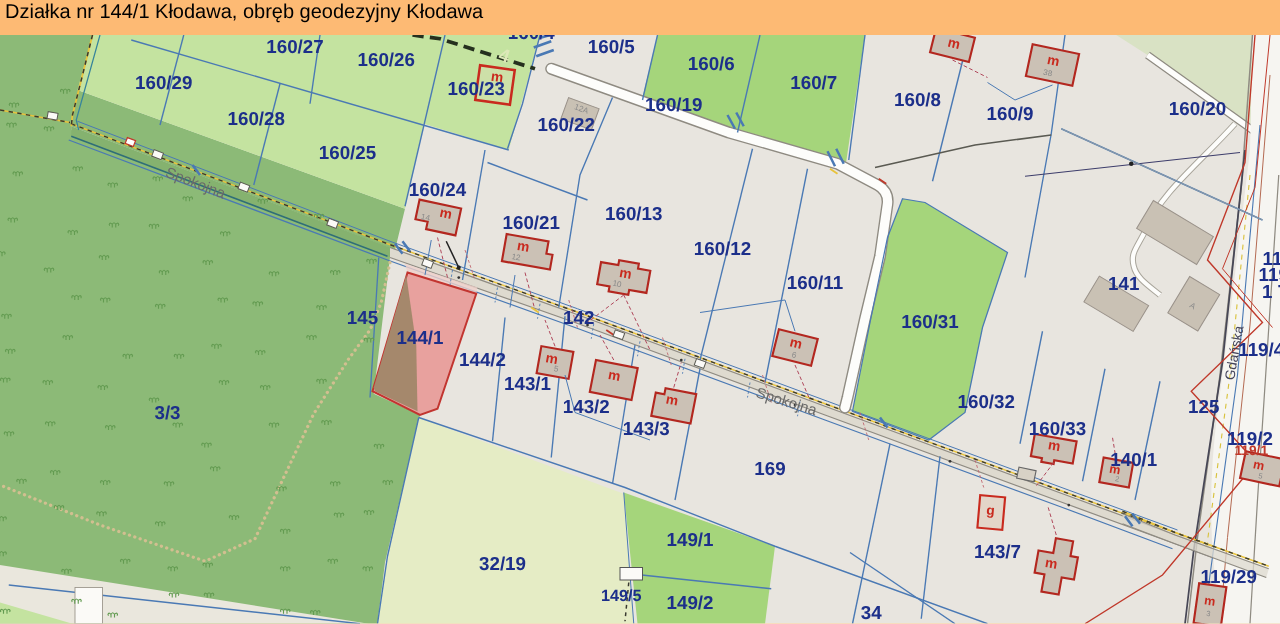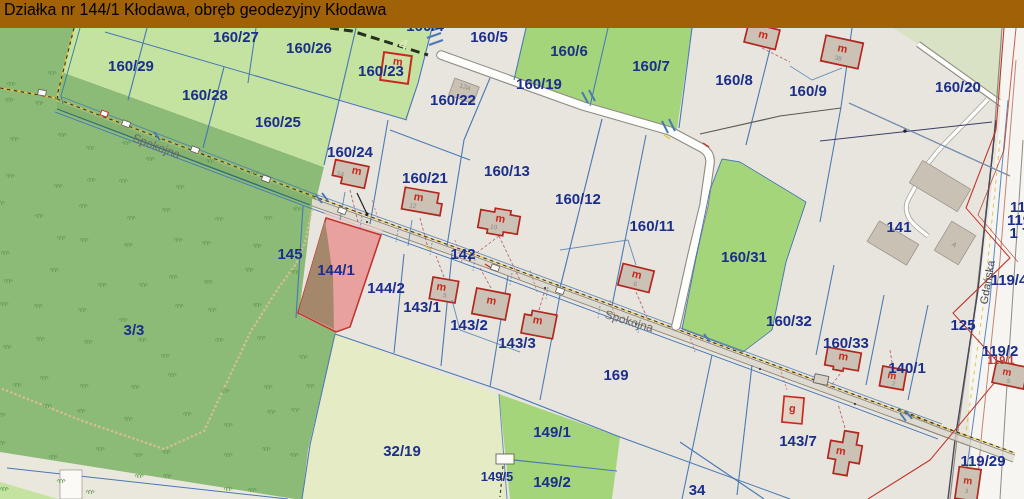--- a/index.html
+++ b/index.html
@@ -1,16 +1,16 @@
 <!DOCTYPE html>
 <html><head>
 <meta charset="utf-8">
 <style>
 html,body{margin:0;padding:0;background:#fff;}
-#wrap{position:relative;width:1024px;height:499px;overflow:hidden;background:#a16207;font-family:"Liberation Sans",sans-serif;}
+#wrap{position:relative;width:1024px;height:499px;overflow:hidden;background:#fdba74;font-family:"Liberation Sans",sans-serif;}
 #map{position:absolute;left:0;top:28px;}
 .ttl{position:absolute;left:4px;top:1px;font-size:16px;color:#000;white-space:nowrap;}
 </style>
 </head>
 <body>
 <div id="wrap">
 
 <div class="ttl">Działka nr 144/1 Kłodawa, obręb geodezyjny Kłodawa</div>
 <svg id="map" width="1024" height="471" viewBox="0 28 1024 471" shape-rendering="auto">
 <defs>

